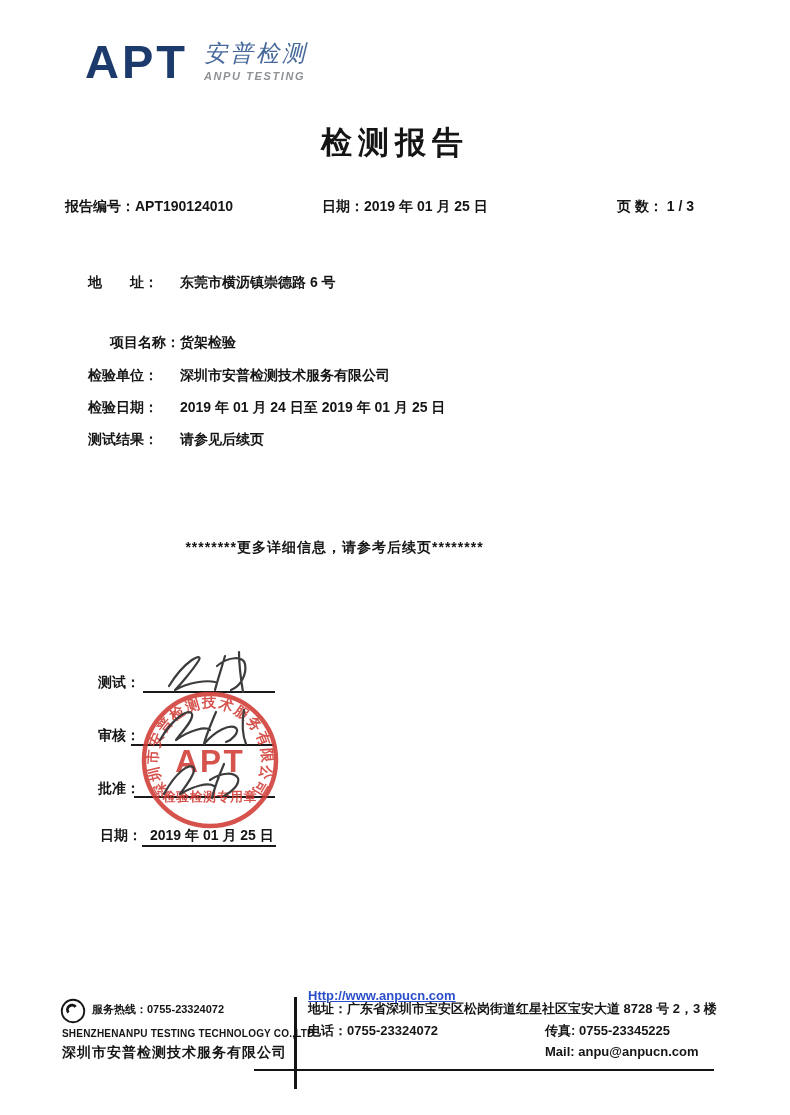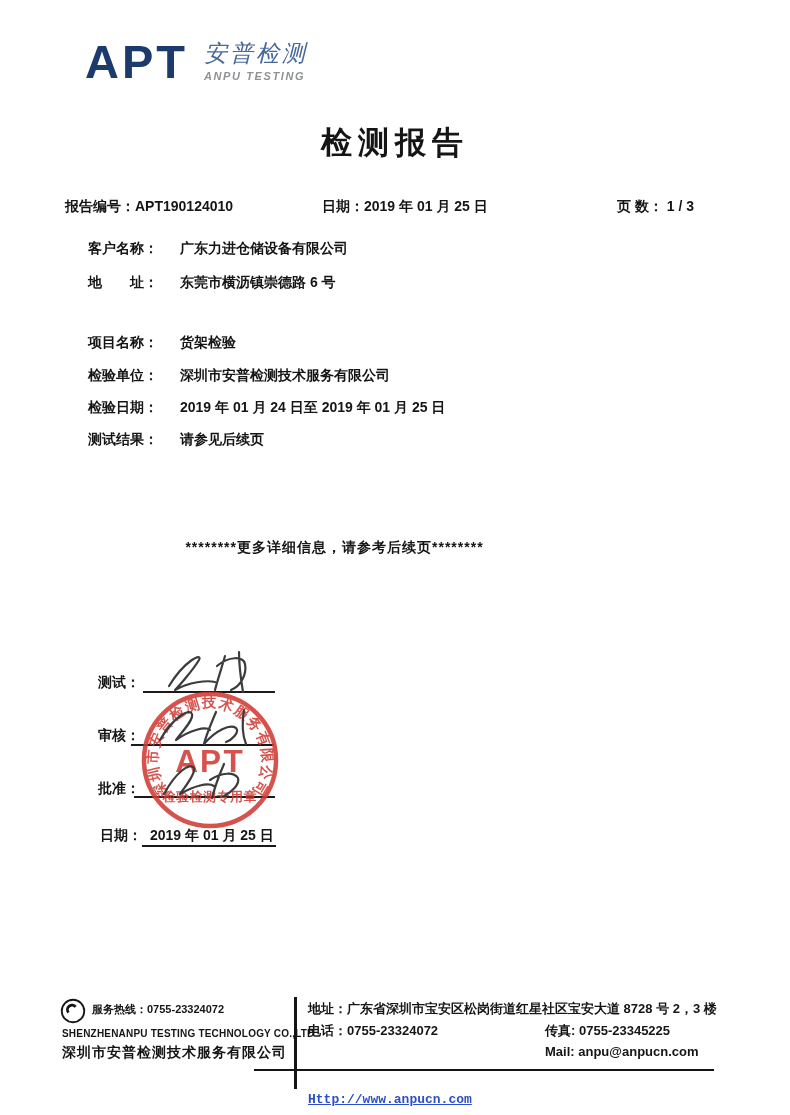--- a/index.html
+++ b/index.html
@@ -52,30 +52,26 @@
   <div class="meta-item" style="left:65px;top:198px;">
     <span>报告编号：</span><span>APT190124010</span>
   </div>
   <div class="meta-item" style="left:322px;top:198px;">
     <span>日期：</span><span>2019 年 01 月 25 日</span>
   </div>
   <div class="meta-item" style="left:617px;top:198px;">
     <span>页 数：</span>&nbsp;<span>1 / 3</span>
   </div>
 
-  <div class="field-row" style="top:240px;">
-    <span class="lbl">客户名称：</span>
-    <span>广东力进仓储设备有限公司</span>
-  </div>
   <div class="field-row" style="top:274px;">
     <span class="lbl">地　　址：</span>
     <span>东莞市横沥镇崇德路 6 号</span>
   </div>
 
-  <div class="field-row" style="top:334px;">
+  <div class="field-row" style="top:334px;text-align:right;">
     <span class="lbl">项目名称：</span>
     <span>货架检验</span>
   </div>
   <div class="field-row" style="top:367px;">
     <span class="lbl">检验单位：</span>
     <span>深圳市安普检测技术服务有限公司</span>
   </div>
   <div class="field-row" style="top:399px;">
     <span class="lbl">检验日期：</span>
     <span>2019 年 01 月 24 日至 2019 年 01 月 25 日</span>
@@ -138,20 +134,20 @@
 
   <div class="abs foot foot-right" style="left:308px;top:1000px;">
     <span>地址：</span><span>广东省深圳市宝安区松岗街道红星社区宝安大道 8728 号 2，3 楼</span>
   </div>
   <div class="abs foot foot-right" style="left:308px;top:1022px;">
     <span>电话：</span><span>0755-23324072</span>
   </div>
   <div class="abs foot foot-right" style="left:545px;top:1022px;">
     <span>传真:</span>&nbsp;<span>0755-23345225</span>
   </div>
-  <div class="abs foot foot-right link" style="left:308px;top:1092px;font-family:Liberation Mono, monospace;">Http://www.anpucn.com</div>
+  <div class="abs foot foot-right link" style="left:308px;top:988px;">Http://www.anpucn.com</div>
   <div class="abs foot foot-right" style="left:545px;top:1044px;">
     <span>Mail:</span>&nbsp;<span>anpu@anpucn.com</span>
   </div>
 
   <div class="h-rule" style="left:254px;top:1069px;width:460px;"></div>
 
 </div>
 
 </body></html>

